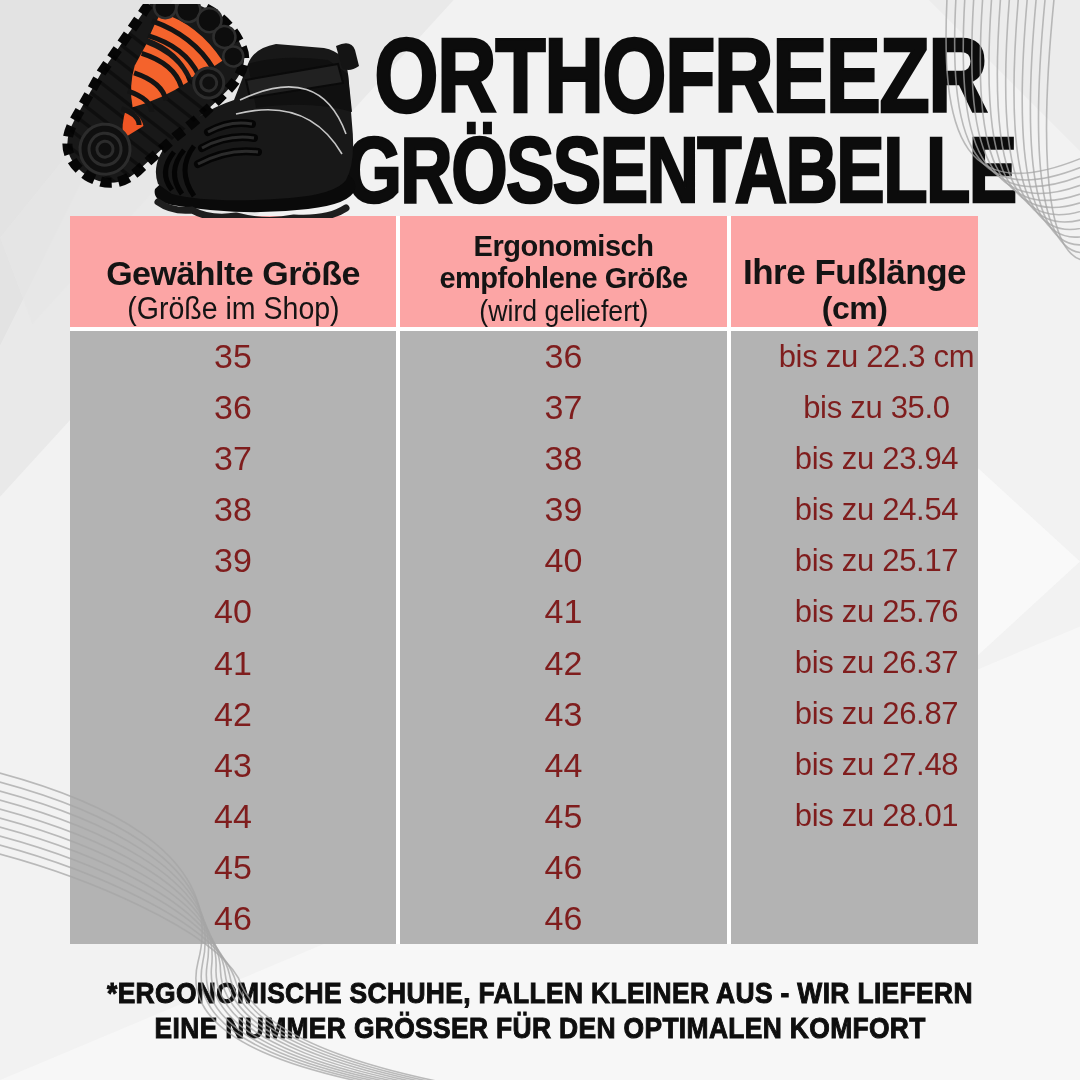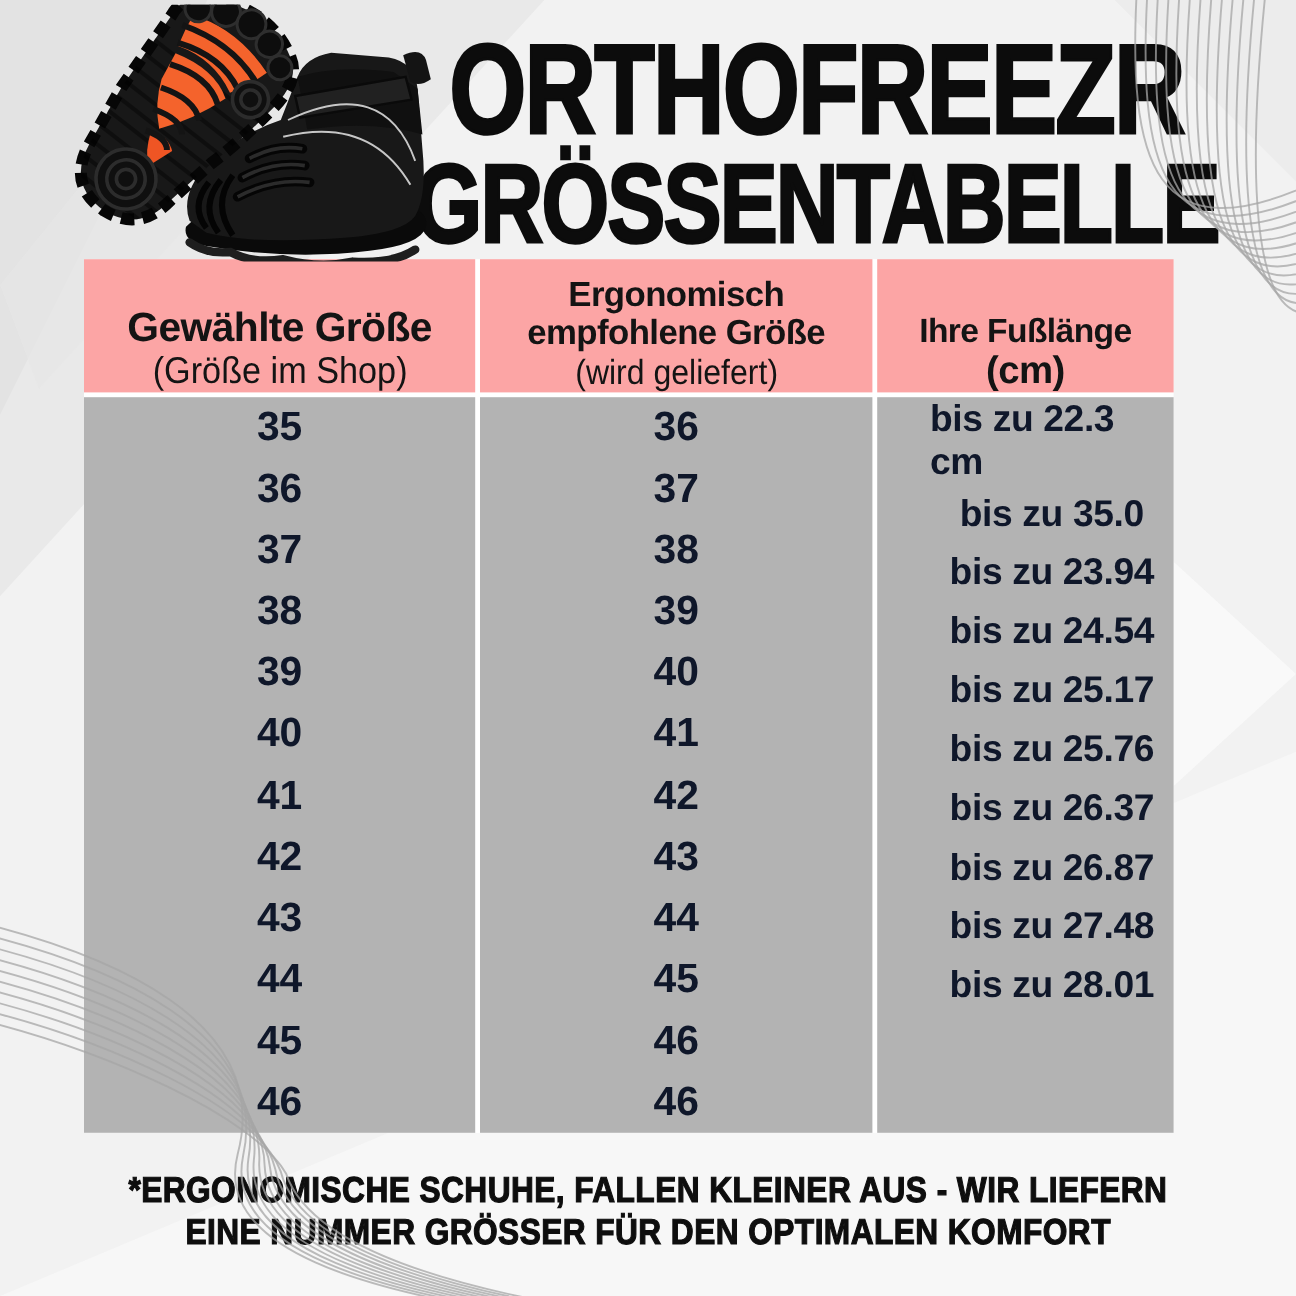--- a/index.html
+++ b/index.html
@@ -38,24 +38,24 @@
   }
   .col-header{background:#fca5a5;display:flex;flex-direction:column;
               align-items:center;justify-content:flex-end;text-align:center;line-height:1.12;}
   .col-body{background:#b3b3b3;display:grid;grid-template-rows:repeat(12,1fr);}
   .h-title{font-weight:700;letter-spacing:-.5px;}
   .h-sub{font-weight:400;transform:scaleX(.92);}
   .c1 .h-title{font-size:34px;}
   .c1 .h-sub{font-size:31px;}
   .c2 .h-title{font-size:29px;max-width:302px;}
   .c2 .h-sub{font-size:29px;}
-  .c3 .h-title{font-size:28px;}
+  .c3 .h-title{font-size:35px;}
   .c3 .h-sub{font-size:32px;font-weight:700;transform:none;letter-spacing:-.5px;}
   .cell{display:flex;align-items:center;justify-content:center;
-        font-size:34px;font-weight:700;color:#0f172a;}
+        font-size:34px;font-weight:400;color:#7f1d1d;}
   .cell-foot{font-size:31px;letter-spacing:-.3px;margin-left:44px;}
   
   .footer{position:absolute;left:0;top:976px;width:1080px;z-index:3;
           display:flex;flex-direction:column;align-items:center;text-align:left;}
   .footer-line{display:inline-block;white-space:nowrap;font-weight:700;font-size:30px;
                letter-spacing:.4px;line-height:1.16;color:#0e0e0e;
                transform:scaleX(.88);-webkit-text-stroke:1px #0e0e0e;}
 </style>
 </head>
 <body>

